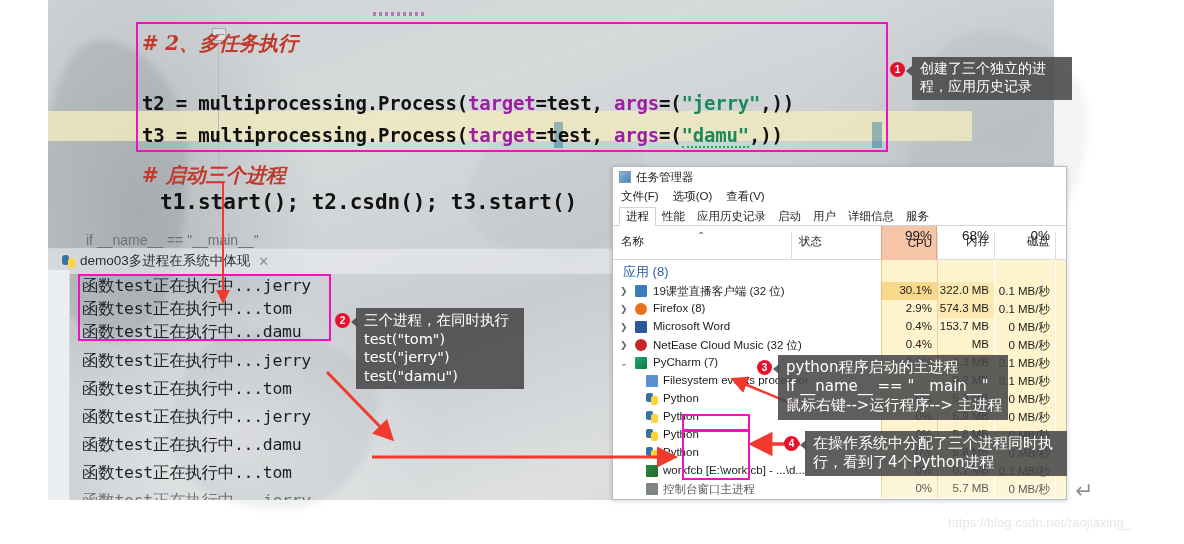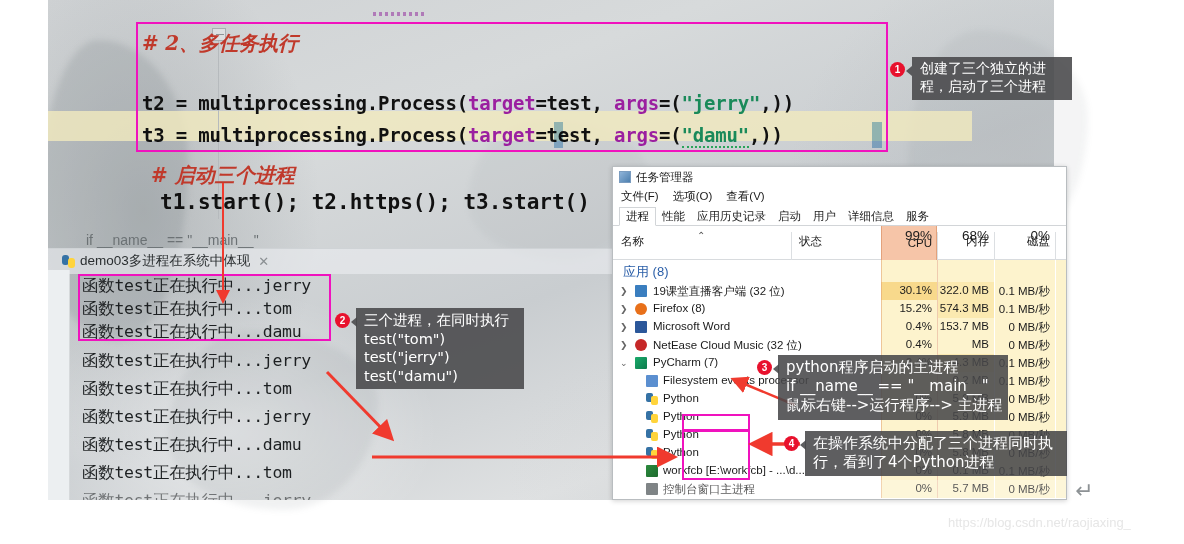--- a/index.html
+++ b/index.html
@@ -54,21 +54,21 @@
     font-family: "DejaVu Sans Mono", "Liberation Mono", monospace;
     font-size: 19px; font-weight: bold; color: #111; letter-spacing: -0.2px;
   }
   .cm { color: #c0392b; font-style: italic; font-family: "DejaVu Serif", serif; font-weight: bold; font-size: 19px; }
   .kw { color: #9b1fa0; }
   .str { color: #1a8a5a; }
   .squiggle { border-bottom: 2px dotted #2aa35a; }
 
   .code-cmt2 { position: absolute; left: 142px; top: 162px;
     font-family: "DejaVu Serif", serif; font-style: italic; font-weight: bold;
-    font-size: 20px; color: #c0392b; white-space: pre; margin-left: 9px; }
+    font-size: 20px; color: #c0392b; white-space: pre; }
   .code-start { position: absolute; left: 160px; top: 190px;
     font-family: "DejaVu Sans Mono", "Liberation Mono", monospace;
     font-weight: bold; font-size: 21px; color: #111; white-space: pre; }
   .code-ifmain { position: absolute; left: 86px; top: 232px;
     font-family: "Liberation Sans", sans-serif; font-size: 14px;
     color: #6c7275; white-space: pre; }
   .dash-top { position: absolute; left: 243px; top: 12px; width: 54px; height: 4px;
      background: repeating-linear-gradient(90deg,#b07ab8 0 3px, transparent 3px 6px); }
   .fold-tag {
     position: absolute; left: 82px; top: 28px; width: 14px; height: 13px;
@@ -217,21 +217,21 @@
 
 
     <div class="code-line" style="top:92px;"><span>t2 = multiprocessing.Process(</span><span class="kw">target</span><span>=test, </span><span class="kw">args</span><span>=(</span><span class="str">"jerry"</span><span>,))</span></div>
 
     <div class="code-line" style="top:124px;"><span>t3 = multiprocessing.Process(</span><span class="kw">target</span><span>=test, </span><span class="kw">args</span><span>=(</span><span class="str squiggle">"damu"</span><span>,))</span></div>
     <div style="position:absolute; left:424px; top:122px; width:9px; height:26px; background:#9fc8e8; mix-blend-mode:multiply;"></div>
     <div style="position:absolute; left:742px; top:122px; width:10px; height:26px; background:#9fc8e8; mix-blend-mode:multiply;"></div>
   </div>
 
   <div class="code-cmt2"># 启动三个进程</div>
-  <div class="code-start">t1.start(); t2.https(); t3.start()</div>
+  <div class="code-start">t1.start(); t2.csdn(); t3.start()</div>
   <div class="code-ifmain">if __name__ == "__main__"</div>
 
   <div class="tab-strip"></div>
   <div class="tab-item" style="left:56px;">
     <span class="py-logo">
         <i class="b"></i>
         <i class="y"></i>
       </span>
     <span>demo03多进程在系统中体现</span>
     <span class="tab-close">✕</span>
@@ -320,21 +320,21 @@
       <div class="proc-row">
         <div class="band tint-a col-cpu"></div>
           <div class="band tint-b col-mem"></div>
         <div class="band tint-a col-disk"></div>
           <div class="band tint-a col-net"></div>
         <div class="vline" style="left:268px;"></div>
           <div class="vline" style="left:324px;"></div>
         <span class="chev">❯</span>
         <span class="ico" style="left:22px; background:#e8701a; border-radius:50%;"></span>
         <span class="nm" style="left:40px;">Firefox (8)</span>
-        <span class="cell col-cpu" style="width:51px;">15.2%</span>
+        <span class="cell col-cpu" style="width:51px;">2.9%</span>
         <span class="cell col-mem" style="width:51px;">574.3 MB</span>
         <span class="cell col-disk" style="width:55px;">0.1 MB/秒</span>
         <span class="cell col-net" style="width:50px;">0 Mb</span>
       </div>
 
       <div class="proc-row">
         <div class="band tint-a col-cpu"></div>
           <div class="band tint-a col-mem"></div>
         <div class="band tint-a col-disk"></div>
           <div class="band tint-a col-net"></div>
@@ -515,21 +515,21 @@
 
     <path d="M795,405 L735,380" stroke="#f03a2e" stroke-width="2.5" fill="none" marker-end="url(#ah)"></path>
 
     <path d="M800,444 L755,444" stroke="#f03a2e" stroke-width="3.5" fill="none" marker-end="url(#ah)"></path>
   </svg>
 
   <div class="badge" style="left:890px; top:62px;">1</div>
   <div class="tip-left" style="left:906px; top:66px;"></div>
   <div class="callout" style="left:912px; top:57px; width:160px; font-size:14px;">
     <span class="ln">创建了三个独立的进</span>
-    <span class="ln">程，启动了三个进程</span>
+    <span class="ln">程，应用历史记录</span>
   </div>
 
   <div class="badge" style="left:335px; top:313px;">2</div>
   <div class="tip-left" style="left:351px; top:317px;"></div>
   <div class="callout" style="left:356px; top:308px; width:168px; font-size:14.5px;">
     <span class="ln">三个进程，在同时执行</span>
     <span class="ln">test("tom")</span>
     <span class="ln">test("jerry")</span>
     <span class="ln">test("damu")</span>
   </div>

